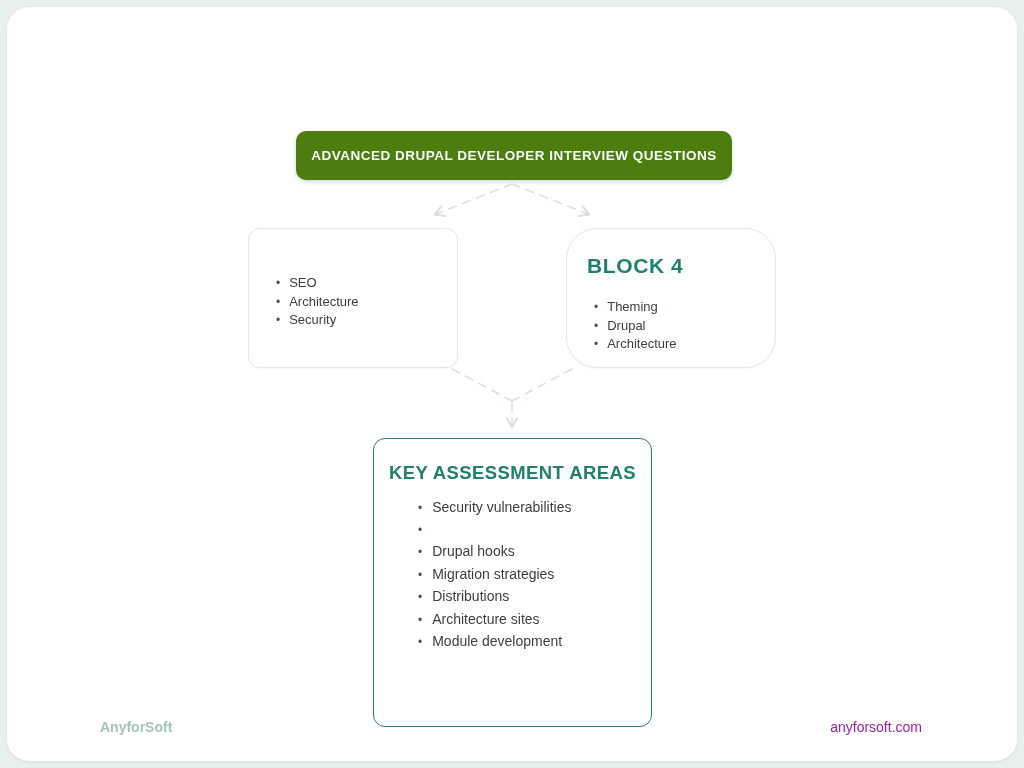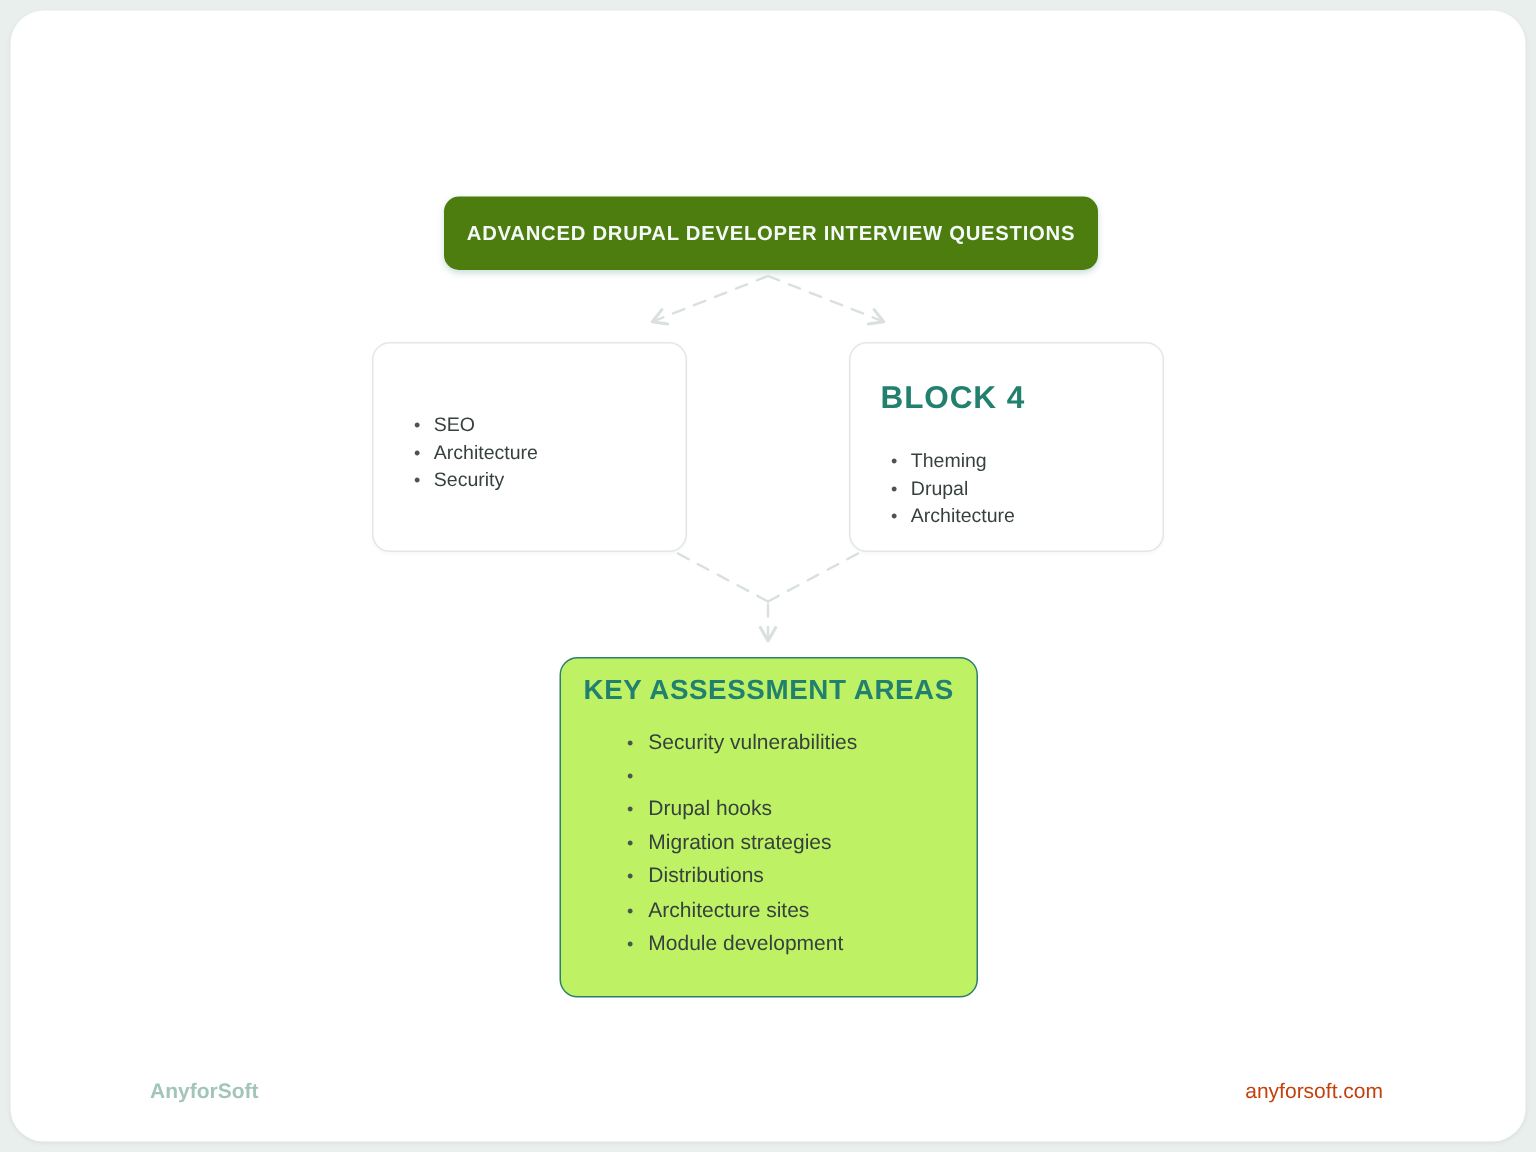--- a/index.html
+++ b/index.html
@@ -56,21 +56,21 @@
   .block {
     position: absolute;
     width: 210px; height: 140px;
     background: #ffffff;
     border: 1px solid #e2e8e6;
     border-radius: 12px;
     padding: 25px 18px 0 20px;
     box-shadow: 0 1px 2px rgba(40,60,55,0.04);
   }
   .block-3 { left: 248px; top: 228px; }
-  .block-4 { left: 566px; top: 228px; }
+  .block-4 { left: 566px; top: 228px; border-radius: 31px; }
   .block h2 {
     font-size: 21px;
     font-weight: 700;
     letter-spacing: 0.6px;
     color: #22806f;
   }
   .block ul {
     list-style: none;
     margin-top: 20px;
     padding-left: 7px;
@@ -80,25 +80,25 @@
   .block li {
     display: flex;
     align-items: baseline;
     gap: 9px;
     line-height: 18.5px;
   }
   .dot { font-size: 12px; color: #4a5552; }
   .key-box {
     position: absolute;
     left: 373px; top: 438px;
-    width: 279px; height: 227px;
-    background: #bef264;
+    width: 279px; height: 289px;
+    background: #ffffff;
     border: 1.5px solid #2e7d70;
     border-radius: 12px;
-    padding-top: 10px;
+    padding-top: 23px;
   }
   .key-box h2 {
     text-align: center;
     font-size: 18.5px;
     font-weight: 700;
     letter-spacing: 0.4px;
     color: #22806f;
   }
   .key-box ul {
     list-style: none;
@@ -117,21 +117,21 @@
     position: absolute;
     left: 100px; top: 719px;
     font-size: 14px;
     font-weight: 600;
     color: #a3c4b9;
   }
   .footer-site {
     position: absolute;
     right: 102px; top: 719px;
     font-size: 14px;
-    color: #c2410c;
+    color: #a21caf;
   }
 </style>
 </head>
 <body>
 
 <div class="canvas">
   <div class="card-surface"></div>
 
 
   <div class="banner">ADVANCED DRUPAL DEVELOPER INTERVIEW QUESTIONS</div>

